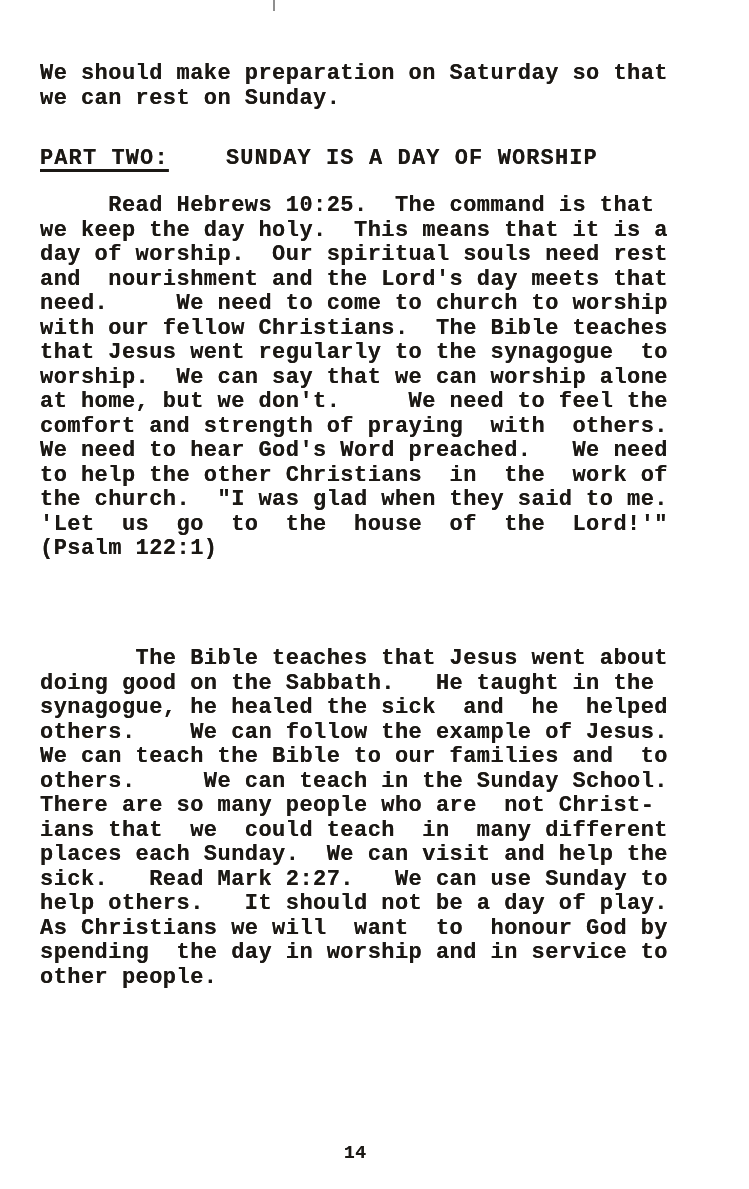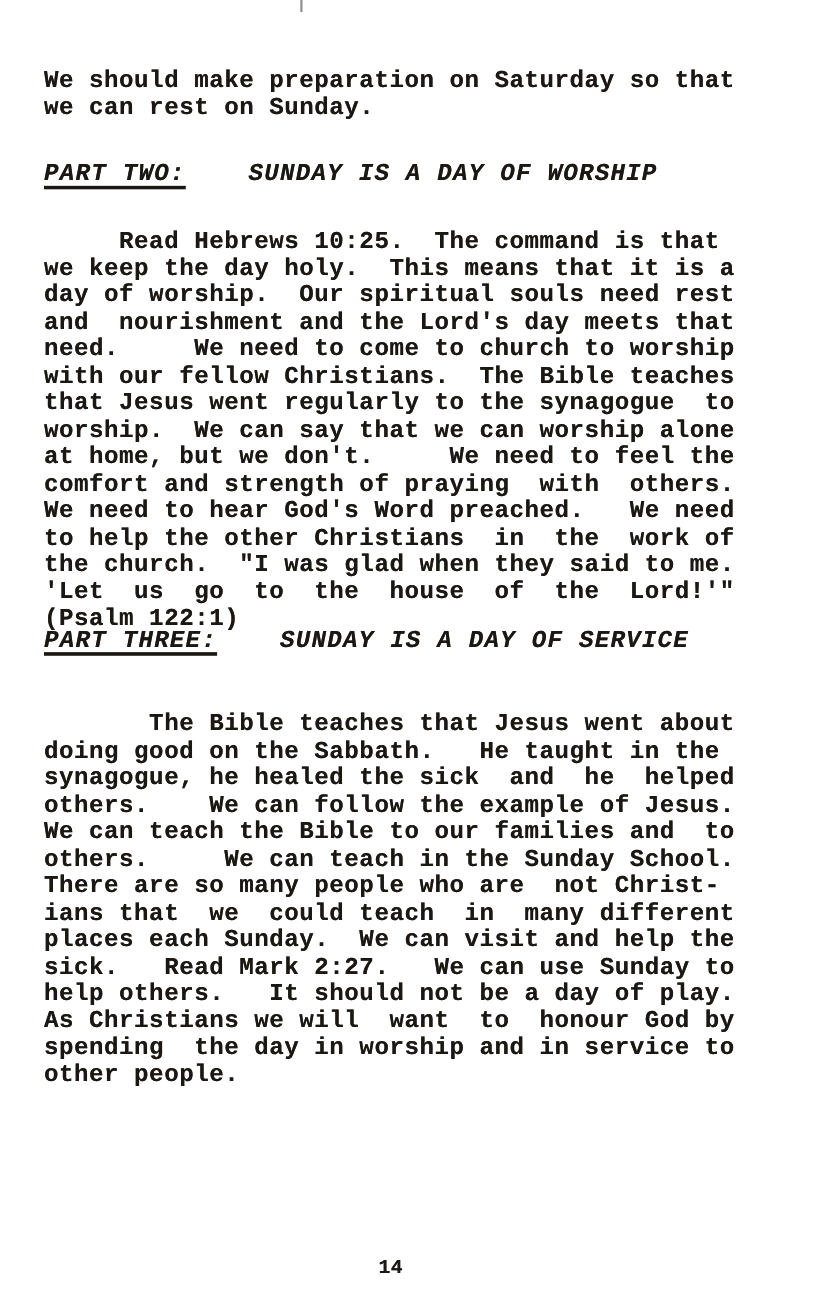--- a/index.html
+++ b/index.html
@@ -12,21 +12,21 @@
     font-weight:700;
     color:#1b1814;
   }
   .block{
     position:absolute;left:40px;
     white-space:pre;
     font-size:22px;line-height:24.5px;
     letter-spacing:0.45px;
     text-shadow:0 0 0.5px rgba(20,16,12,.75);
   }
-  .heading{letter-spacing:1.1px;font-style:italic;}
+  .heading{letter-spacing:1.1px;}
   .heading .label{
     text-decoration:underline;
     text-decoration-thickness:3px;
     text-underline-offset:5px;
   }
   .pageno{
     position:absolute;top:1143px;left:344px;
     font-size:18px;letter-spacing:0.45px;
     white-space:pre;
     text-shadow:0 0 0.5px rgba(20,16,12,.75);
@@ -41,37 +41,36 @@
 
 <div class="page">
 
   <div class="artifact"></div>
 
   <div class="block" style="top:62px">We should make preparation on Saturday so that
 we can rest on Sunday.</div>
 
   <div class="block heading" style="top:147px"><span class="label">PART TWO:</span><span class="sep">    </span><span class="title">SUNDAY IS A DAY OF WORSHIP</span></div>
 
-  <div class="block" style="top:208px">     Read Hebrews 10:25.  The command is that
+  <div class="block" style="top:194px">     Read Hebrews 10:25.  The command is that
 we keep the day holy.  This means that it is a
 day of worship.  Our spiritual souls need rest
 and  nourishment and the Lord's day meets that
 need.     We need to come to church to worship
 with our fellow Christians.  The Bible teaches
 that Jesus went regularly to the synagogue  to
 worship.  We can say that we can worship alone
 at home, but we don't.     We need to feel the
 comfort and strength of praying  with  others.
 We need to hear God's Word preached.   We need
 to help the other Christians  in  the  work of
 the church.  "I was glad when they said to me.
 'Let  us  go  to  the  house  of  the  Lord!'"
 (Psalm 122:1)</div>
 
-  <div class="block heading" style="top:571px"><span class="label">PART THREE:</span><span class="sep">    </span><span class="title">SUNDAY IS A DAY OF SERVICE</span></div>
 
   <div class="block" style="top:647px">       The Bible teaches that Jesus went about
 doing good on the Sabbath.   He taught in the
 synagogue, he healed the sick  and  he  helped
 others.    We can follow the example of Jesus.
 We can teach the Bible to our families and  to
 others.     We can teach in the Sunday School.
 There are so many people who are  not Christ-
 ians that  we  could teach  in  many different
 places each Sunday.  We can visit and help the

